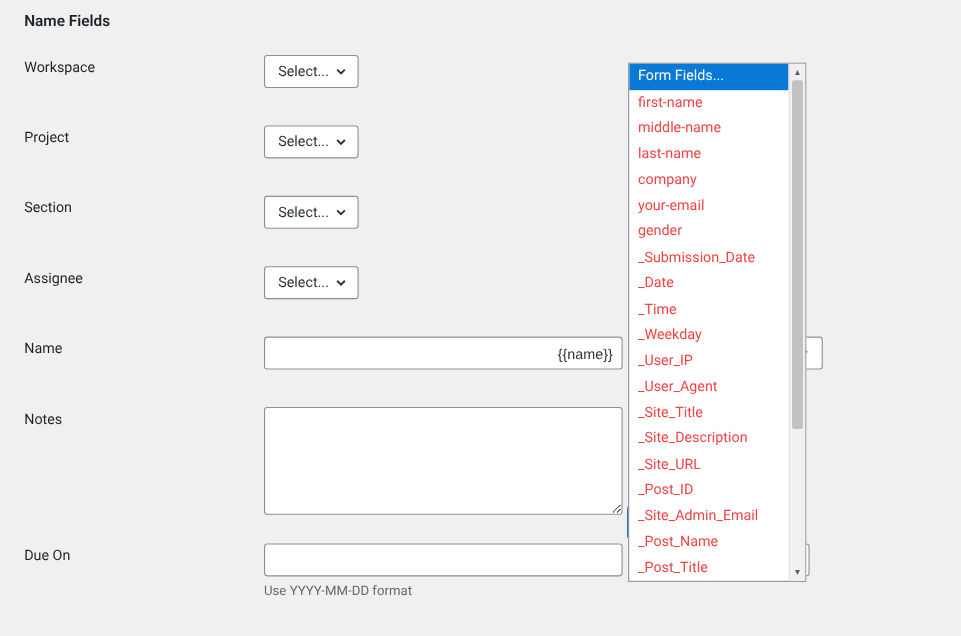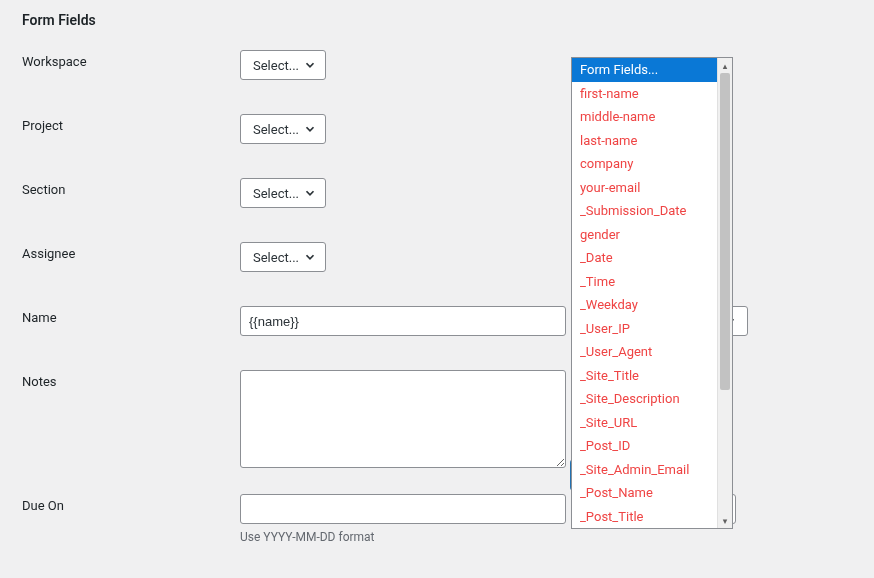--- a/index.html
+++ b/index.html
@@ -67,20 +67,21 @@
     }
     .text-input {
       border: 1px solid #8c8f94;
       border-radius: 3px;
       background: #fff;
       padding: 5px 8px;
       font-size: 13px;
       color: #2c3338;
       height: 30px;
       width: 326px;
+      text-align: right;
     }
     .textarea-input {
       border: 1px solid #8c8f94;
       border-radius: 3px;
       background: #fff;
       padding: 5px 8px;
       font-size: 13px;
       color: #2c3338;
       width: 326px;
       height: 98px;
@@ -185,21 +186,21 @@
     }
     .notes-select-holder {
       position: absolute;
       left: 571px;
       top: 460px;
     }
   </style>
 </head>
 <body>
 
-<div class="section-title">Form Fields</div>
+<div class="section-title">Name Fields</div>
 
 <div class="form-area">
 
   <div class="field-row">
     <div class="field-label">Workspace</div>
     <div class="field-control">
       <div class="select-btn">
         <span>Select...</span>
         <span class="caret">
           <svg class="chevron" viewBox="0 0 16 16">
@@ -297,22 +298,22 @@
 </div>
 
 <div class="dropdown-popup">
   <div class="dropdown-list">
     <div class="dropdown-item selected">Form Fields...</div>
     <div class="dropdown-item">first-name</div>
     <div class="dropdown-item">middle-name</div>
     <div class="dropdown-item">last-name</div>
     <div class="dropdown-item">company</div>
     <div class="dropdown-item">your-email</div>
+    <div class="dropdown-item">gender</div>
     <div class="dropdown-item">_Submission_Date</div>
-    <div class="dropdown-item">gender</div>
     <div class="dropdown-item">_Date</div>
     <div class="dropdown-item">_Time</div>
     <div class="dropdown-item">_Weekday</div>
     <div class="dropdown-item">_User_IP</div>
     <div class="dropdown-item">_User_Agent</div>
     <div class="dropdown-item">_Site_Title</div>
     <div class="dropdown-item">_Site_Description</div>
     <div class="dropdown-item">_Site_URL</div>
     <div class="dropdown-item">_Post_ID</div>
     <div class="dropdown-item">_Site_Admin_Email</div>

